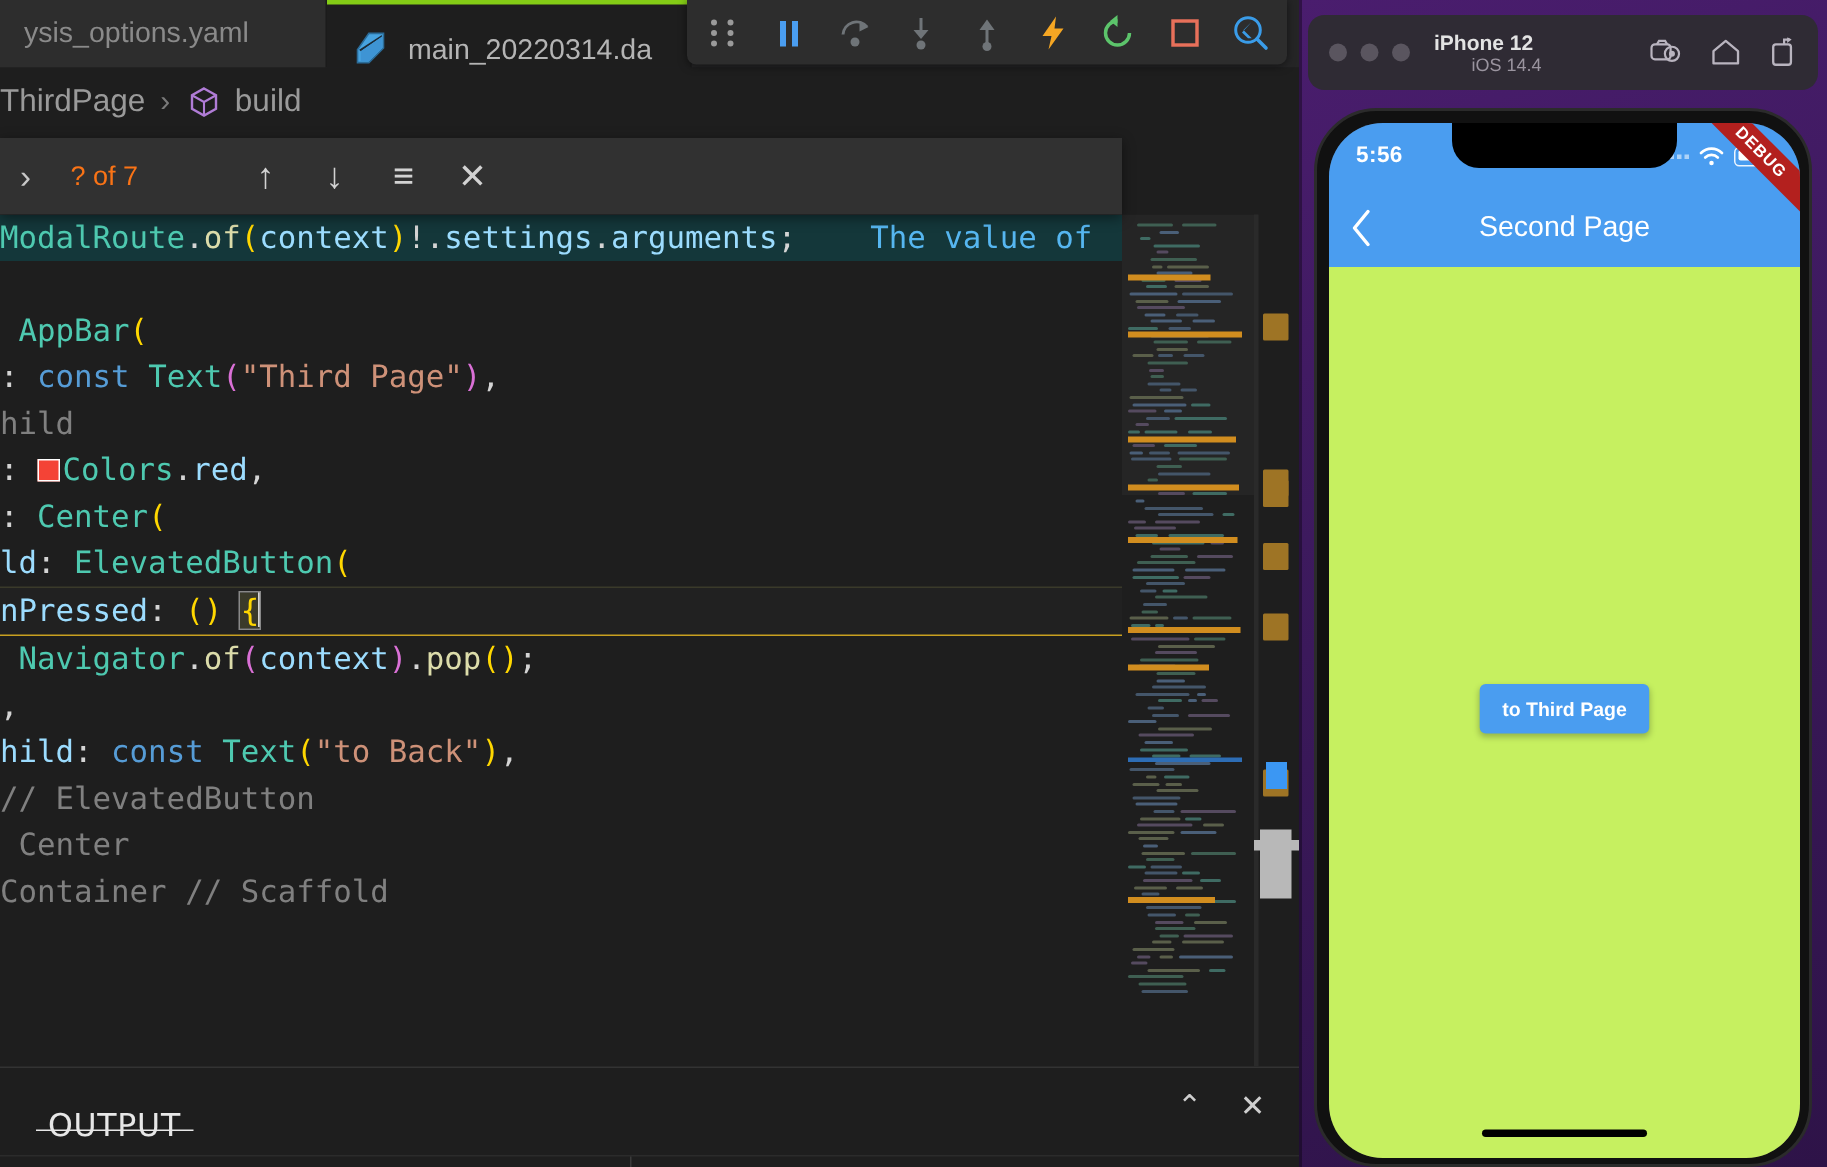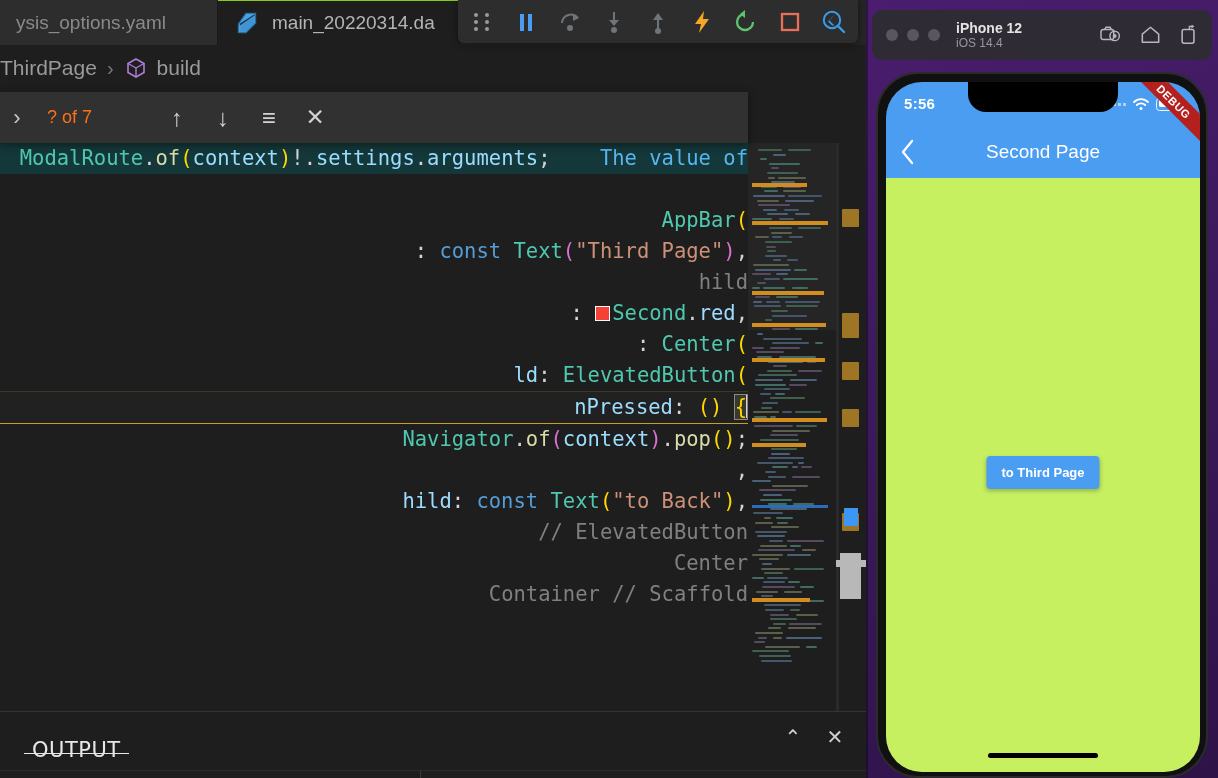--- a/index.html
+++ b/index.html
@@ -23,21 +23,22 @@
     background: #252526; display: flex; align-items: stretch;
   }
   .tab {
     display: flex; align-items: center; height: 45px; padding: 0 16px;
     color: #8a8a8a; font-size: 19px; white-space: nowrap;
     border-right: 1px solid #1b1b1b;
   }
   .tab.t-inactive { background: #2d2d2d; width: 218px; }
   .tab.t-active {
     background: #1e1e1e; color: #b4b4b4; width: 243px;
-    border-top: 1px solid #84cc16;
+    border-top: 3px solid #84cc16;
+    align-items: flex-end;
   }
   .dart-icon { width: 26px; height: 26px; margin-right: 12px; flex: 0 0 auto; }
 
   
   .breadcrumb {
     position: absolute; left: 0; top: 45px; width: 866px; height: 46px;
     background: #1e1e1e; display: flex; align-items: center;
     color: #9a9a9a; font-size: 21px; padding-left: 0;
   }
   .crumb { white-space: nowrap; }
@@ -73,21 +74,20 @@
     width: 42px; height: 40px; display: flex; align-items: center;
     justify-content: center; color: #d2d2d2; cursor: pointer;
   }
 
   
   .codearea {
     position: absolute; left: 0; top: 143px; width: 748px; height: 568px;
     background: #1e1e1e; overflow: hidden;
     font-family: "DejaVu Sans Mono", monospace; font-size: 20.5px;
     line-height: 31px;
-    text-align: right;
   }
   .cline { height: 31px; white-space: pre; padding-left: 0; position: relative; }
   .cline.hl-line { background: #14373a; }
   .cline.cur-line {
     background: #212121;
     border-top: 1px solid #3a3a2a;
     border-bottom: 1px solid #c8a020;
     height: 33px; line-height: 31px;
   }
   .tok-type    { color: #4ec9b0; }
@@ -201,21 +201,21 @@
   .sim-titlebar {
     position: absolute; left: 6px; top: 10px; width: 340px; height: 50px;
     background: #2f2b34; border-radius: 11px;
     display: flex; align-items: center; padding: 0 14px;
   }
   .traffic { display: flex; gap: 9px; margin-right: 16px; }
   .traffic i { width: 12px; height: 12px; border-radius: 50%;
                background: #5a555f; display: block; }
   .sim-names { display: flex; flex-direction: column; justify-content: center; }
   .sim-name { color: #e3e3e3; font-size: 14px; font-weight: bold; line-height: 16px; }
-  .sim-os { color: #9a949f; font-size: 12px; line-height: 15px; }
+  .sim-os { color: #9a949f; font-size: 12px; line-height: 15px; margin-left: 25px; }
   .sim-tools { margin-left: auto; display: flex; align-items: center; gap: 18px; }
   .sim-tool { cursor: pointer; display: flex; }
 
   .device {
     position: absolute; left: 10px; top: 72px; width: 332px; height: 706px;
     background: #111; border-radius: 42px; border: 2px solid #2b2b2b;
     overflow: hidden;
   }
   .screen {
     position: absolute; left: 8px; top: 8px; width: 314px; height: 690px;
@@ -335,21 +335,21 @@
         </div>
       </div>
     </div>
 
     <div class="codearea" id="codearea">
         <div class="cline hl-line"><span class="tok-type">ModalRoute</span><span class="tok-plain">.</span><span class="tok-method">of</span><span class="tok-paren">(</span><span class="tok-prop">context</span><span class="tok-paren">)</span><span class="tok-plain">!.</span><span class="tok-prop">settings</span><span class="tok-plain">.</span><span class="tok-prop">arguments</span><span class="tok-plain">;</span><span class="tok-hint">    The value of</span></div>
         <div class="cline"></div>
         <div class="cline"><span class="tok-type"> AppBar</span><span class="tok-paren">(</span></div>
         <div class="cline"><span class="tok-plain">: </span><span class="tok-kw">const</span><span class="tok-plain"> </span><span class="tok-type">Text</span><span class="tok-paren2">(</span><span class="tok-str">"Third Page"</span><span class="tok-paren2">)</span><span class="tok-plain">,</span></div>
         <div class="cline"><span class="tok-dim">hild</span></div>
-        <div class="cline"><span class="tok-plain">: </span><span class="colorbox"></span><span class="tok-type">Second</span><span class="tok-plain">.</span><span class="tok-prop">red</span><span class="tok-plain">,</span></div>
+        <div class="cline"><span class="tok-plain">: </span><span class="colorbox"></span><span class="tok-type">Colors</span><span class="tok-plain">.</span><span class="tok-prop">red</span><span class="tok-plain">,</span></div>
         <div class="cline"><span class="tok-plain">: </span><span class="tok-type">Center</span><span class="tok-paren">(</span></div>
         <div class="cline"><span class="tok-prop">ld</span><span class="tok-plain">: </span><span class="tok-type">ElevatedButton</span><span class="tok-paren">(</span></div>
         <div class="cline cur-line"><span class="tok-prop">nPressed</span><span class="tok-plain">: </span><span class="tok-paren">()</span><span class="tok-plain"> </span><span class="bracket-match">{</span><span class="caret"></span></div>
         <div class="cline"><span class="tok-type"> Navigator</span><span class="tok-plain">.</span><span class="tok-method">of</span><span class="tok-paren2">(</span><span class="tok-prop">context</span><span class="tok-paren2">)</span><span class="tok-plain">.</span><span class="tok-method">pop</span><span class="tok-paren">()</span><span class="tok-plain">;</span></div>
         <div class="cline"><span class="tok-plain">,</span></div>
         <div class="cline"><span class="tok-prop">hild</span><span class="tok-plain">: </span><span class="tok-kw">const</span><span class="tok-plain"> </span><span class="tok-type">Text</span><span class="tok-paren">(</span><span class="tok-str">"to Back"</span><span class="tok-paren">)</span><span class="tok-plain">,</span></div>
         <div class="cline"><span class="tok-dim">// ElevatedButton</span></div>
         <div class="cline"><span class="tok-dim"> Center</span></div>
         <div class="cline"><span class="tok-dim">Container // Scaffold</span></div>
       </div>

